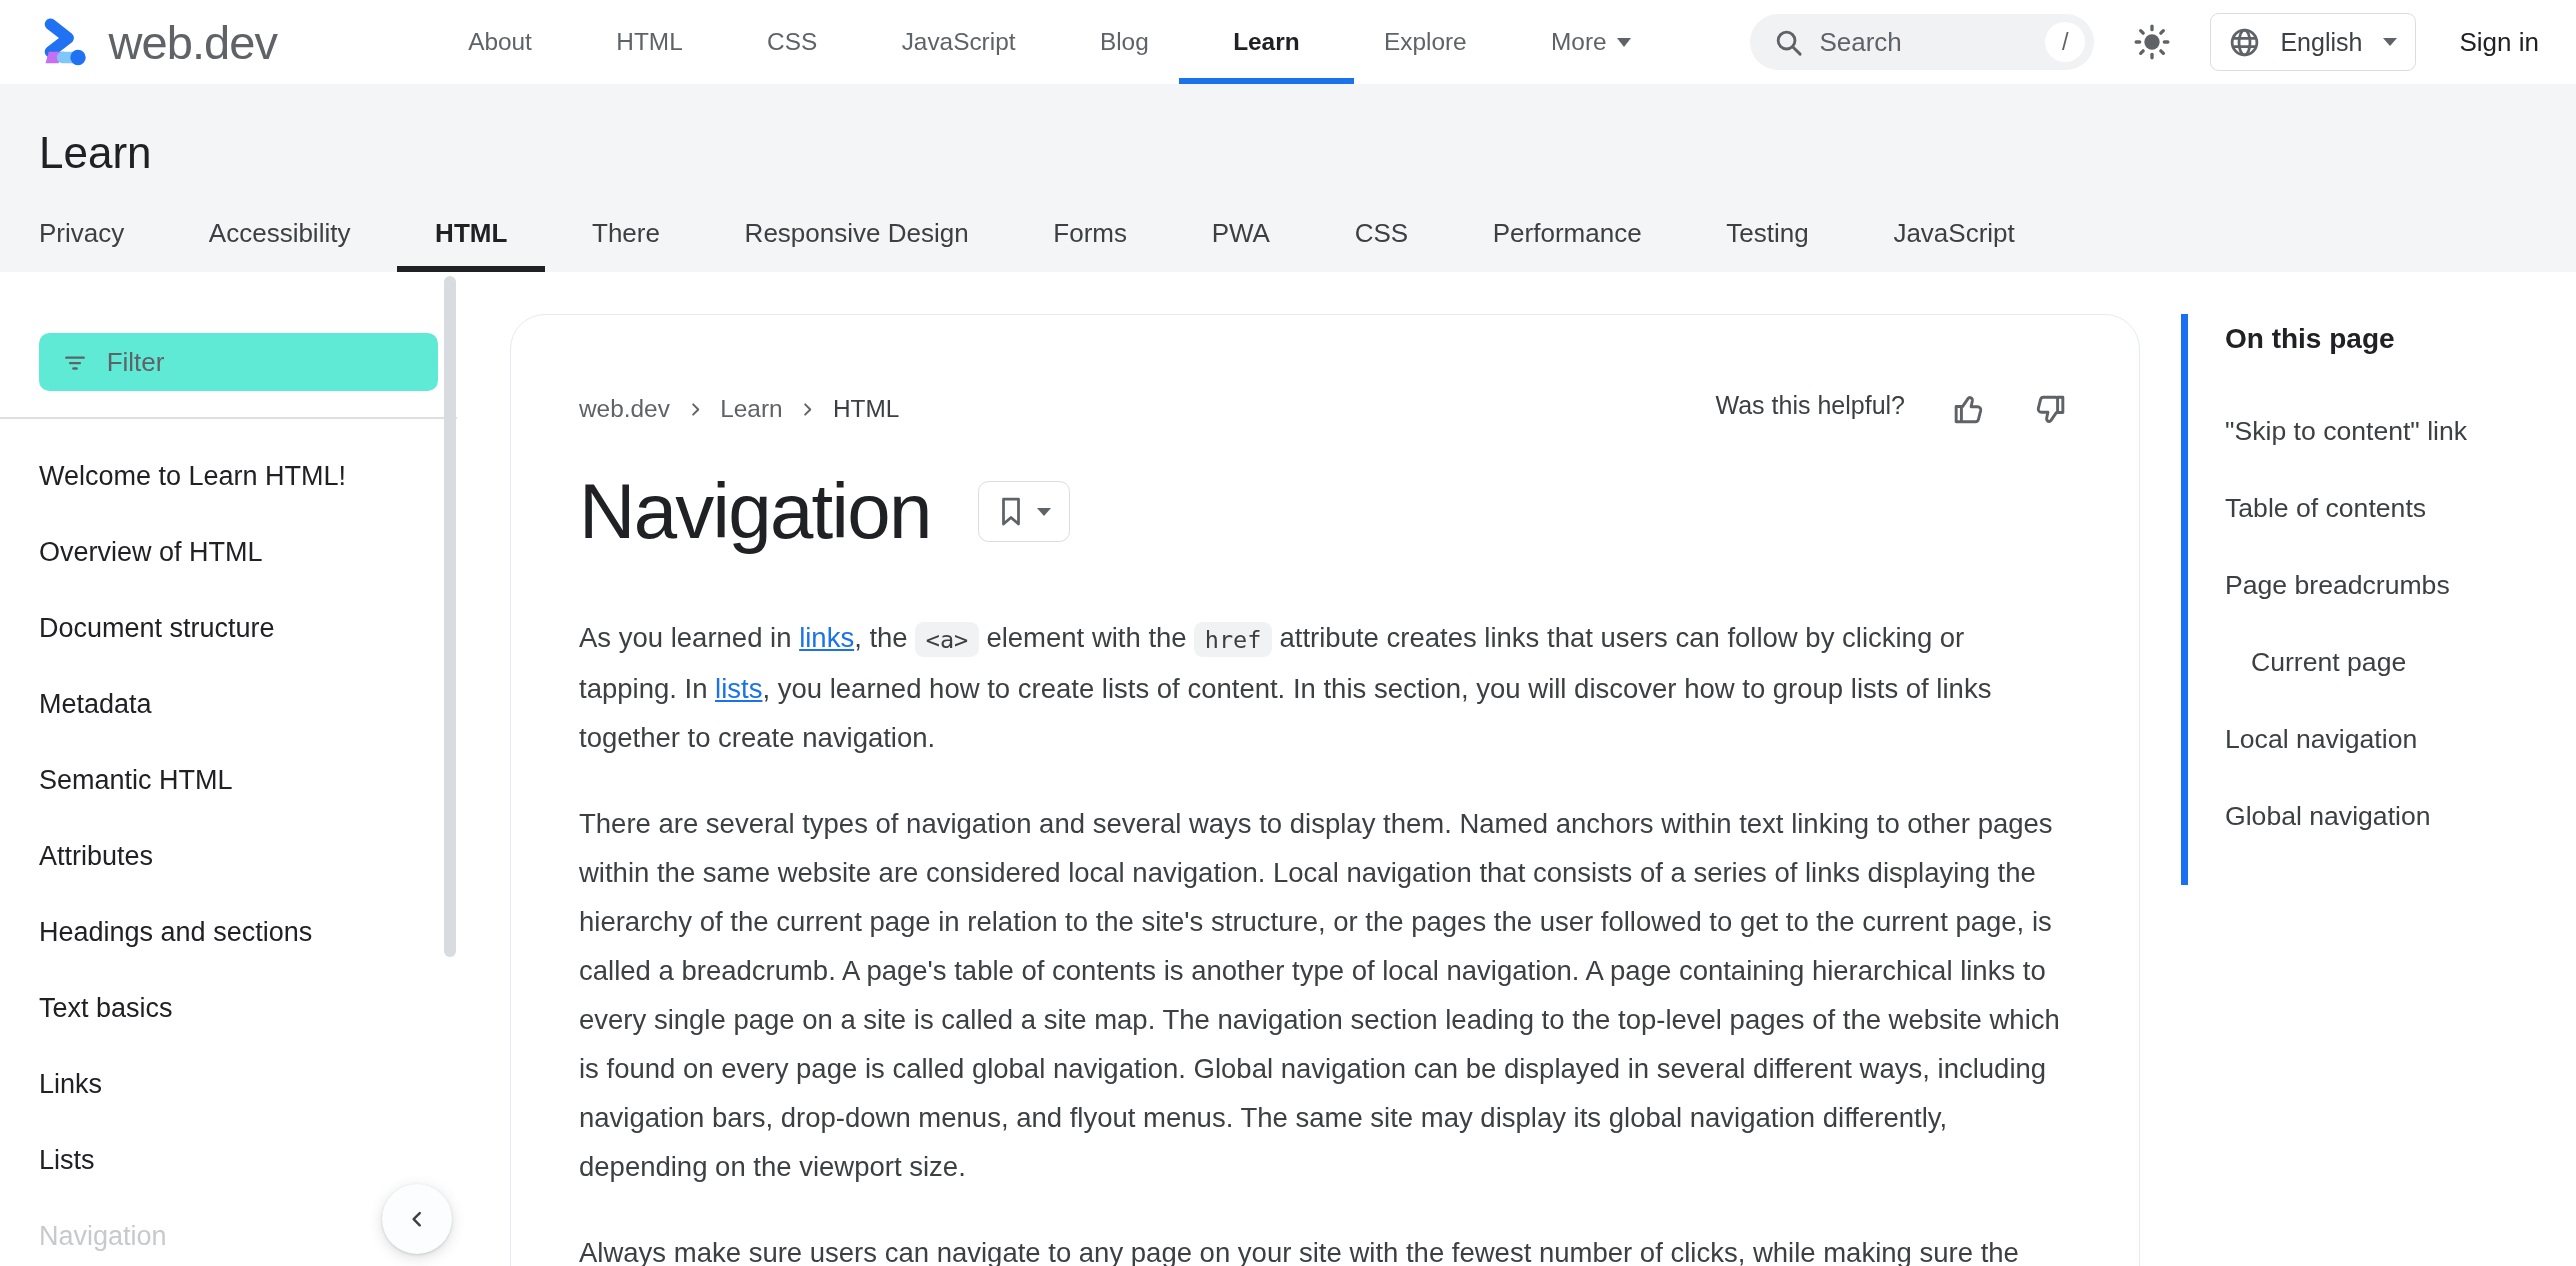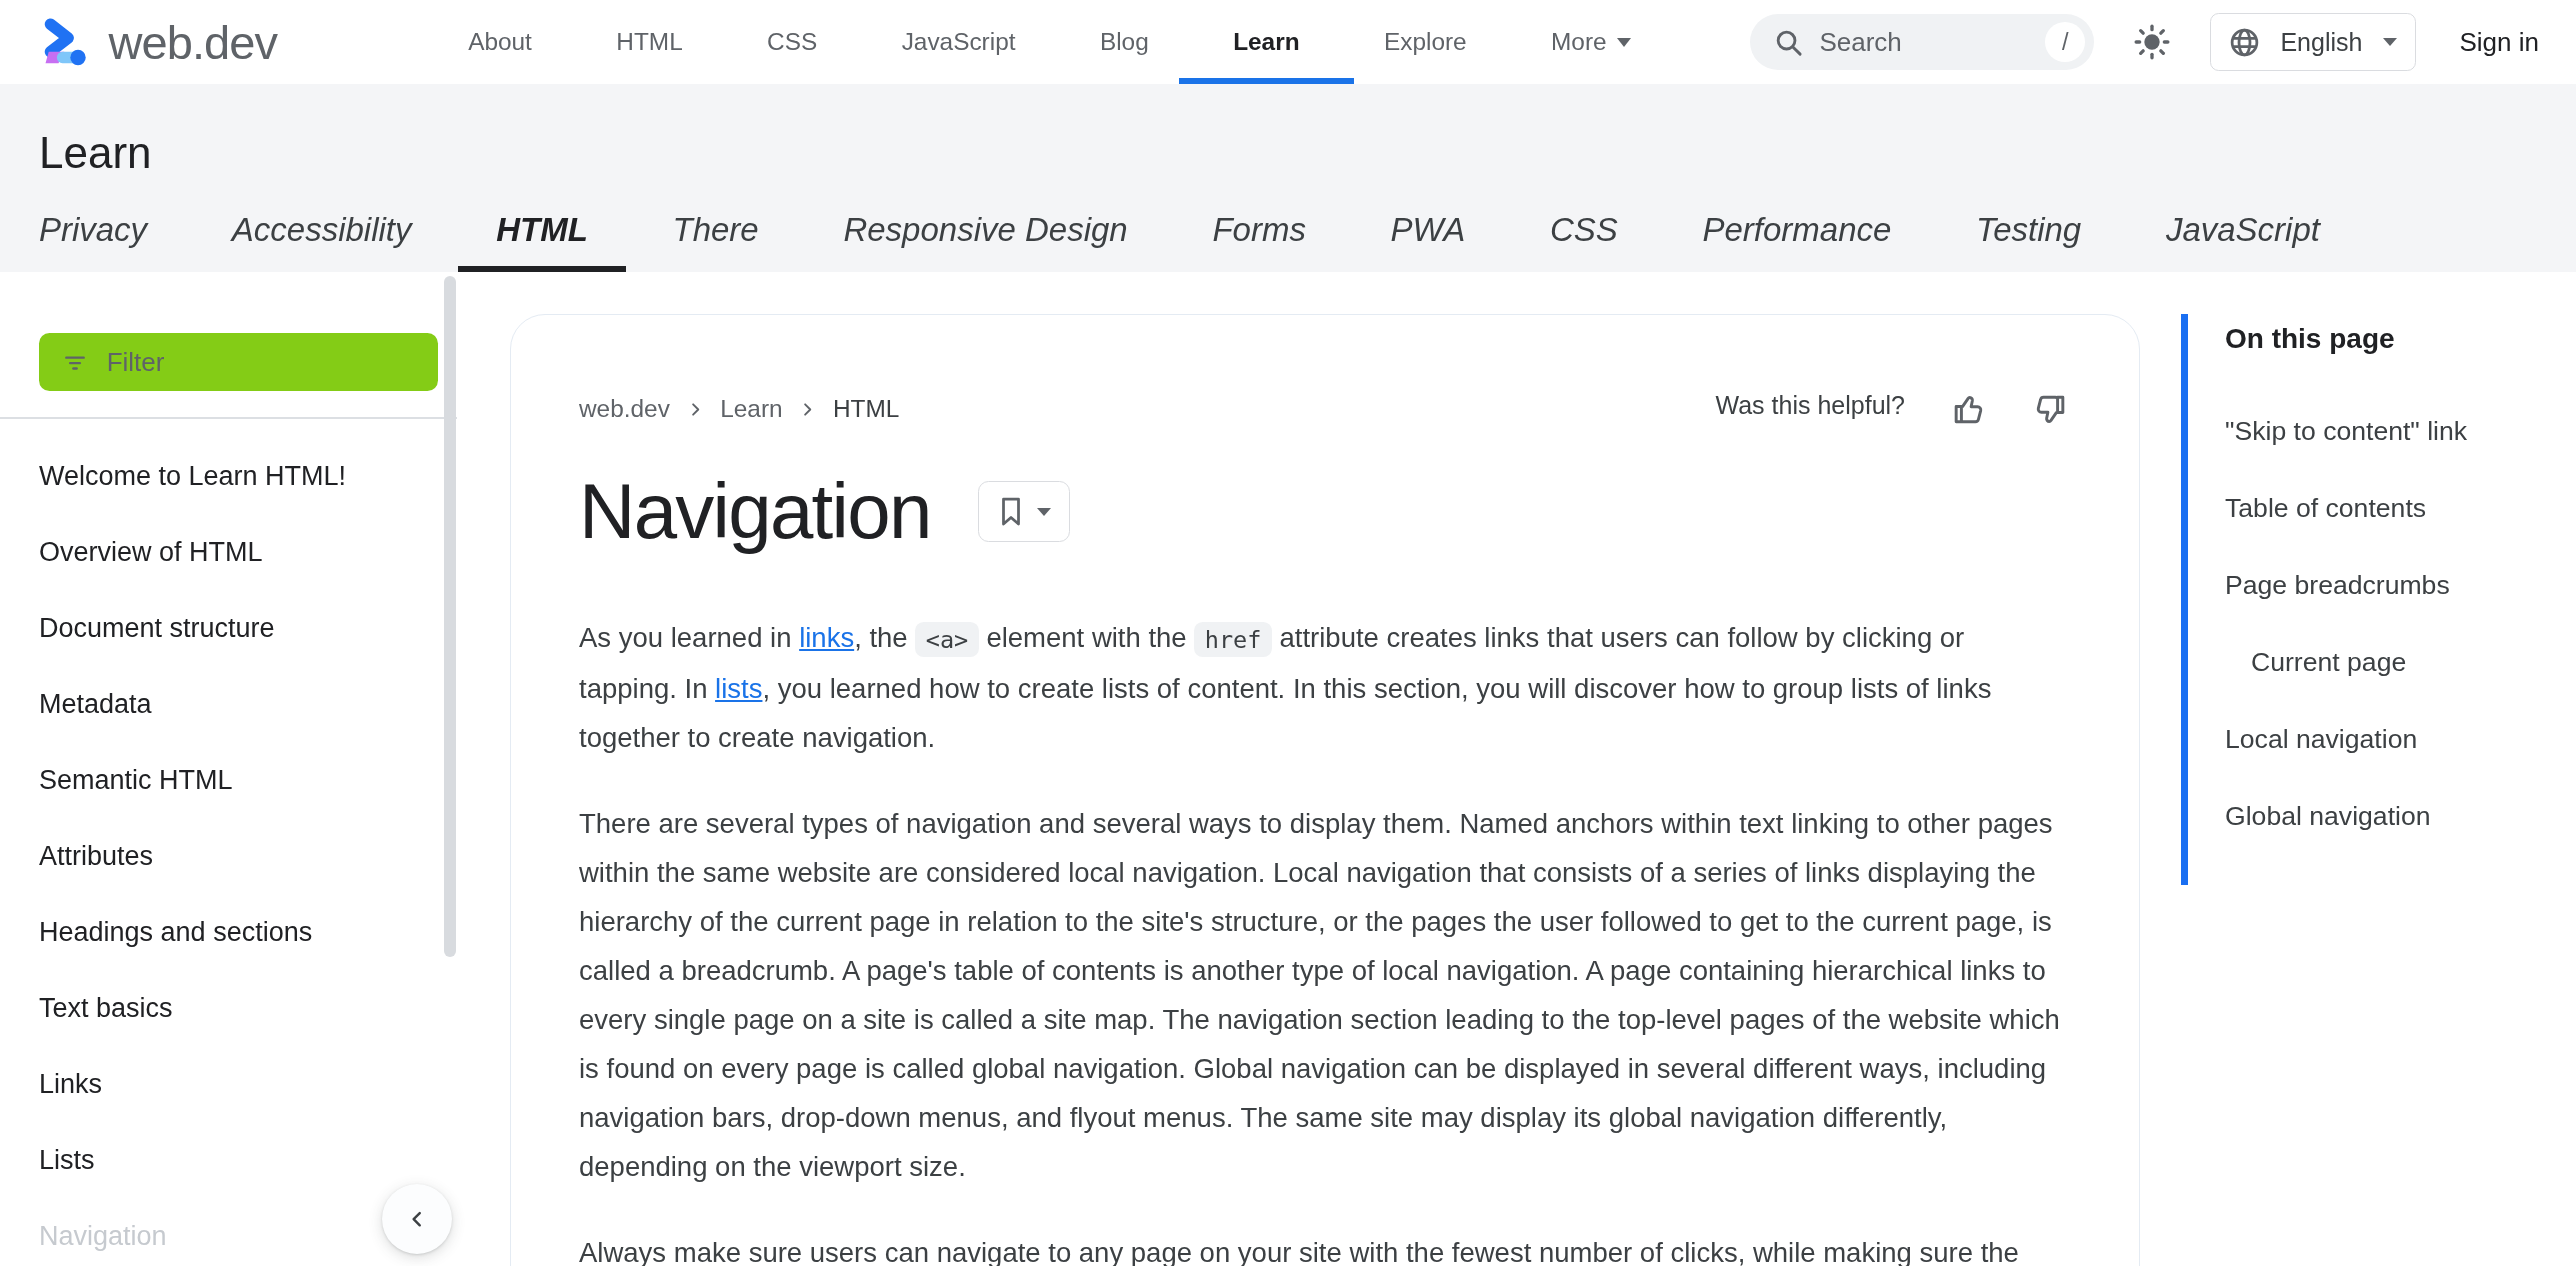--- a/index.html
+++ b/index.html
@@ -32,32 +32,32 @@
   .lang-text { font-size:25px; color:#3c4043; font-weight:500; }
   .lang-caret { width:0; height:0; border-left:7px solid transparent; border-right:7px solid transparent;
     border-top:8.7px solid #5f6368; margin-left:1.7px; }
   .signin { margin-left:44px; font-size:26px; font-weight:500; color:#202124; cursor:pointer; }
 
   
   .hero { height:188px; background:#f4f5f7; position:relative; }
   .hero-title { position:absolute; left:39px; top:45px; font-size:44px; line-height:47px;
     color:#202124; font-weight:400; }
   .tab-row { position:absolute; left:0.9px; bottom:0; display:flex; gap:8.7px; }
-  .tab { padding:0 38px 22.7px; font-size:33px; color:#3c4043; position:relative;
-    cursor:pointer; white-space:nowrap;font-style:italic; }
+  .tab { padding:0 38px 22.7px; font-size:26px; color:#3c4043; position:relative;
+    cursor:pointer; white-space:nowrap; }
   .tab.active { color:#202124; font-weight:700; }
   .tab.active::after { content:""; position:absolute; left:0; right:0; bottom:0;
     height:6.1px; background:#202124; }
 
   
   .content { position:absolute; top:272px; left:0; right:0; bottom:0; background:#fff; }
 
   
   .sidebar { position:absolute; left:0; top:0; width:488px; height:100%; }
-  .filter-box { margin:61px 0 0 39px; width:399px; height:58px; background:#84cc16;
+  .filter-box { margin:61px 0 0 39px; width:399px; height:58px; background:#5eead4;
     border-radius:10.5px; display:flex; align-items:center; gap:19px; padding:0 22.7px; cursor:text; }
   .filter-text { font-size:26px; color:#5f6368; }
   .sidebar-divider { margin-top:26px; width:457px; height:1.7px; background:#dcdfe3; }
   .side-list { margin-top:19px; list-style:none; }
   .side-item { padding:20px 0 20px 39px; font-size:27px; line-height:36px; color:#202124;
     cursor:pointer; white-space:nowrap; }
   .side-item.faded { color:#c6cacf; }
   .side-scrollbar { position:absolute; left:444px; top:3.5px; width:12.2px; height:681px;
     border-radius:6.1px; background:#d8dbdf; cursor:grab; }
   .collapse-btn { position:absolute; left:382px; top:912px; width:70px; height:70px;

